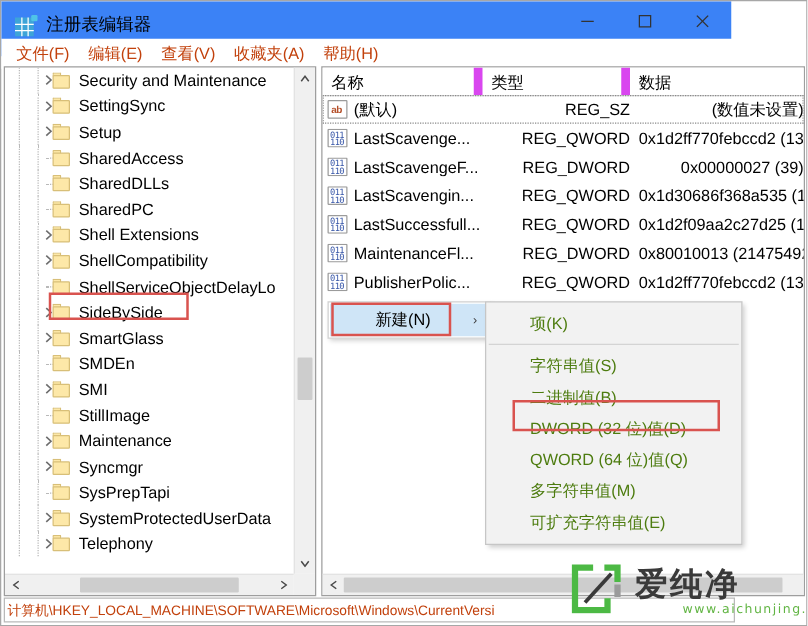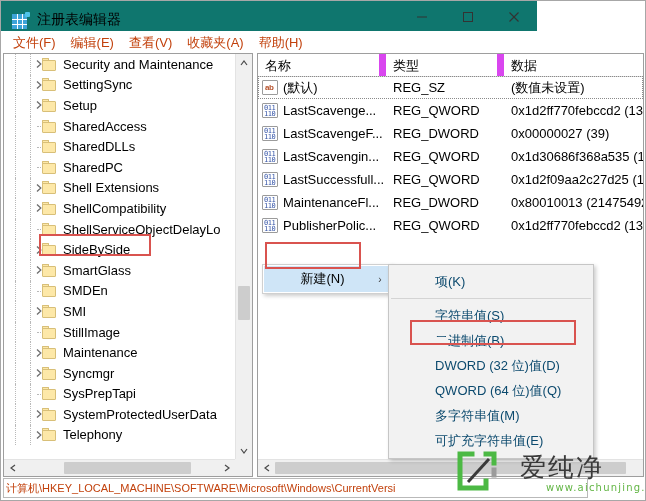--- a/index.html
+++ b/index.html
@@ -18,23 +18,23 @@
     overflow: hidden;
     background: #ffffff;
     border: 1px solid #a7a7a7;
     box-sizing: border-box;
   }
 
   
   .titlebar {
     position: absolute;
     left: 0; top: 0;
-    width: 536px;
+    width: 584px;
     height: 44px;
-    background: #0f766e;
+    background: #3b82f6;
     box-sizing: border-box;
   }
   .title-icon {
     position: absolute;
     left: 11px; top: 11px;
     width: 18px; height: 18px;
   }
   .title-icon .sq {
     position: absolute;
     left: 0; top: 2px;
@@ -266,20 +266,21 @@
   }
   .lv-col.c1 { width: 128px; }
   .lv-col.c2 { width: 118px; }
   .lv-col.c3 { flex: 1; border-right: none; }
 
   .lv-body {
     position: absolute;
     left: 0; top: 22px;
     right: 0; bottom: 17px;
     overflow: hidden;
+    text-align: right;
   }
   .lv-row {
     height: 23px;
     display: flex;
     align-items: center;
     white-space: nowrap;
   }
   .lv-row.focused {
     outline: 1px dotted #8a8a8a;
     outline-offset: -1px;
@@ -319,21 +320,20 @@
   .ico.ab { color: #b5502a; font-family: "Liberation Sans", sans-serif; font-size: 8px; }
   .ico.ab .r1 { top: 3px; left: 2px; font-weight: bold; }
 
   
   .ctx {
     position: absolute;
     background: #f2f2f2;
     border: 1px solid #c6c6c6;
     box-sizing: border-box;
     box-shadow: 2px 2px 4px rgba(0,0,0,0.20);
-    margin-top: 23px;
   }
   .ctx-parent {
     left: 261px; top: 240px;
     width: 131px; height: 30px;
     background: #ffffff;
     border: 1px solid #d0d0d0;
     padding: 0;
   }
   .ctx-parent .row {
     position: absolute;
@@ -358,23 +358,23 @@
   }
   .ctx-sub {
     left: 387px; top: 240px;
     width: 206px;
     padding: 4px 0 5px 0;
   }
   .ctx-item {
     height: 25px;
     display: flex;
     align-items: center;
-    padding-left: 46px;
+    padding-left: 35px;
     font-size: 13px;
-    color: #0c4a6e;
+    color: #4d7c0f;
     white-space: nowrap;
     text-align: right;
   }
   .ctx-sep {
     height: 1px;
     background: #d4d4d4;
     margin: 4px 2px 4px 2px;
   }
 
   
@@ -403,23 +403,23 @@
     left: 455px; top: 447px;
     width: 186px; height: 48px;
   }
   .wm-logo {
     position: absolute;
     left: 0; top: 3px;
     width: 42px; height: 40px;
   }
   .wm-cn {
     position: absolute;
-    left: 64px; top: 2px;
+    left: 52px; top: 2px;
     font-size: 26px;
-    font-weight: normal;
+    font-weight: bold;
     color: #3a3a3a;
     letter-spacing: 2px;
     font-family: "DejaVu Sans", sans-serif;
     white-space: nowrap;
   }
   .wm-url {
     position: absolute;
     left: 54px; top: 34px;
     font-size: 10px;
     color: #62b544;

